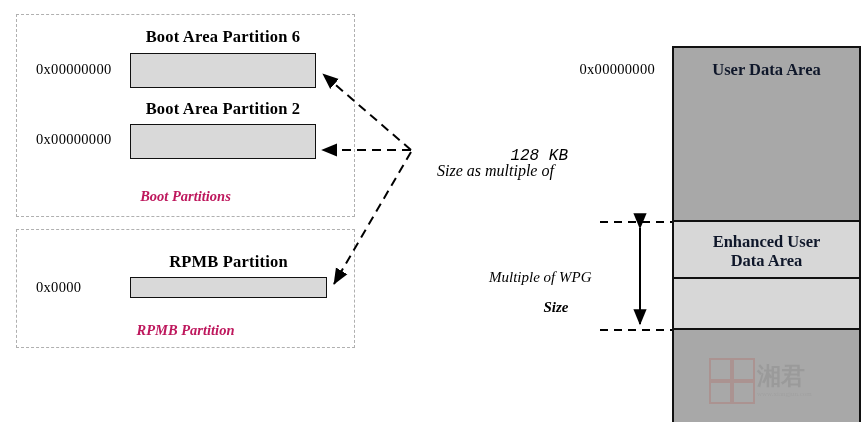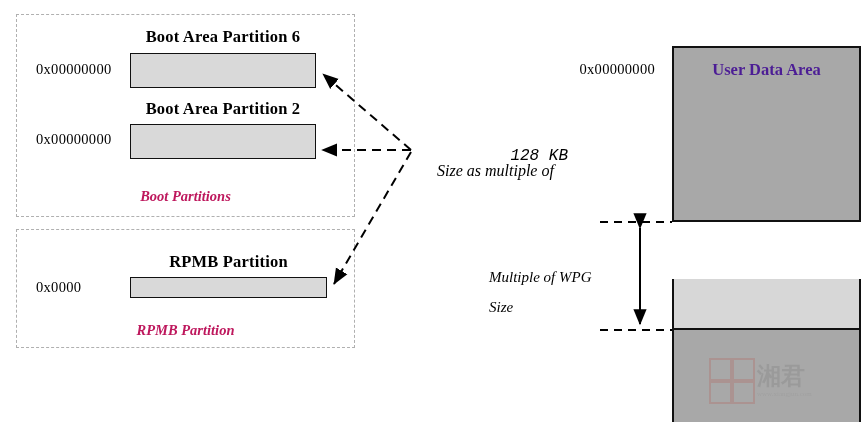--- a/index.html
+++ b/index.html
@@ -99,21 +99,21 @@
   #band-bottom{
     top:330px;height:92px;
     background:#a8a8a8;
   }
   .band-label{
     position:absolute;
     left:0;right:0;
     text-align:center;
     font-weight:bold;
     font-size:16.5px;
-    color:#4c1d95;
+    color:#0f172a;
     line-height:1.18;
   }
   #label-uda{top:12px;}
   #label-euda{top:10px;}
 
   
   #watermark{
     position:absolute;
     left:709px;top:358px;
     width:114px;height:48px;
@@ -162,28 +162,34 @@
   <div class="addr" style="left:36px;top:279px;">0x0000</div>
   <div class="part-bar" style="left:130px;top:277px;width:197px;height:21px;"></div>
 
   <div class="group-caption" style="left:16px;top:322px;width:339px;">RPMB Partition</div>
 
   <div class="annot" style="left:437px;top:124px;text-align:left;margin-top:36px;">Size as multiple of</div>
   <div class="annot" style="left:432px;top:146px;width:136px;text-align:right;font-family:Liberation Mono, monospace;">128 KB</div>
 
 
   <div class="annot" style="left:489px;top:267px;font-size:15px;">Multiple of WPG</div>
-  <div class="annot" style="left:489px;top:297px;width:134px;text-align:left;font-size:15px;">Size</div>
+  <div class="annot" style="left:489px;top:297px;width:134px;text-align:center;font-size:15px;font-weight:bold;">Size</div>
 
   <div class="addr" style="left:570px;top:61px;width:85px;text-align:right;">0x00000000</div>
 
   <div id="band-uda" class="band">
     <div id="label-uda" class="band-label">User Data Area</div>
   </div>
 
+  <div id="band-euda" class="band">
+    <div id="label-euda" class="band-label">
+      <div>Enhanced User</div>
+      <div>Data Area</div>
+    </div>
+  </div>
 
   <div id="band-euda-lower" class="band"></div>
 
   <div id="band-bottom" class="band"></div>
 
   <div id="watermark">
     <div class="seal"></div>
     <div class="wmtext">湘君</div>
     <div class="wmsub">www.xiangjun.com</div>
   </div>

